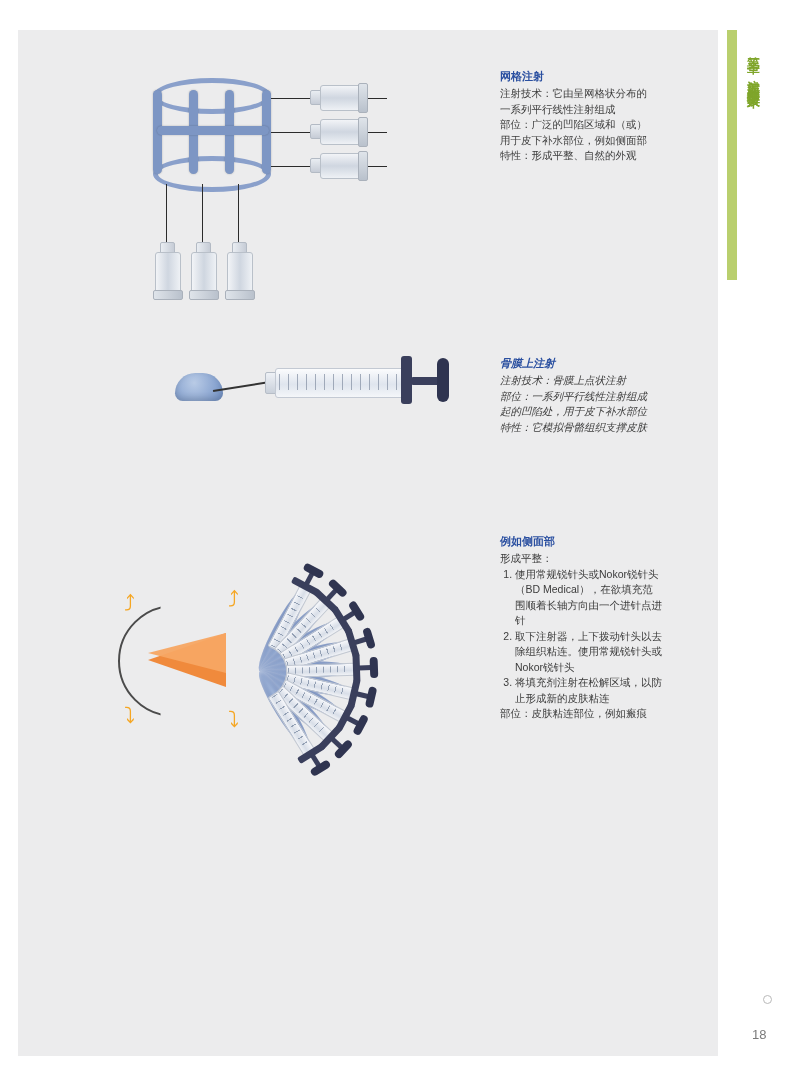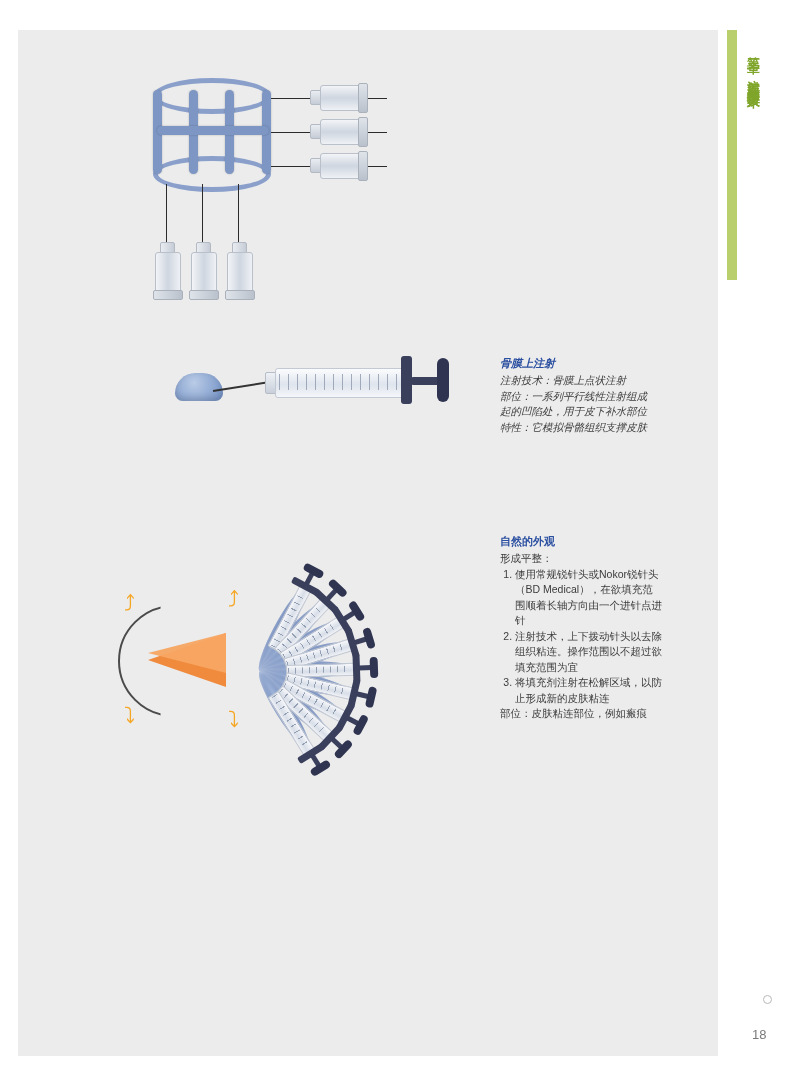--- a/index.html
+++ b/index.html
@@ -220,32 +220,40 @@
       <div class="fansyr" style="transform:rotate(58deg);">
         <div class="fb"></div>
           <div class="ft"></div>
           <div class="ff"></div>
           <div class="fr"></div>
           <div class="fh"></div>
       </div>
     </div>
   </div>
 
+  <div class="block" id="block1">
+    <h3>网格注射</h3>
+    <p>注射技术：它由呈网格状分布的</p>
+    <p>一系列平行线性注射组成</p>
+    <p>部位：广泛的凹陷区域和（或）</p>
+    <p>用于皮下补水部位，例如侧面部</p>
+    <p>特性：形成平整、自然的外观</p>
+  </div>
 
   <div class="block" id="block2">
     <h3>骨膜上注射</h3>
     <p>注射技术：骨膜上点状注射</p>
     <p>部位：一系列平行线性注射组成</p>
     <p>起的凹陷处，用于皮下补水部位</p>
     <p>特性：它模拟骨骼组织支撑皮肤</p>
   </div>
 
   <div class="block" id="block3">
-    <h3>自然的外观</h3>
+    <h3>例如侧面部</h3>
     <p>形成平整：</p>
     <ol>
       <li>使用常规锐针头或Nokor锐针头（BD Medical），在欲填充范围顺着长轴方向由一个进针点进针</li>
-      <li>注射技术，上下拨动针头以去除组织粘连。操作范围以不超过欲填充范围为宜</li>
+      <li>取下注射器，上下拨动针头以去除组织粘连。使用常规锐针头或Nokor锐针头</li>
       <li>将填充剂注射在松解区域，以防止形成新的皮肤粘连</li>
     </ol>
     <p>部位：皮肤粘连部位，例如瘢痕</p>
   </div>
 </div>
 
 </body></html>

